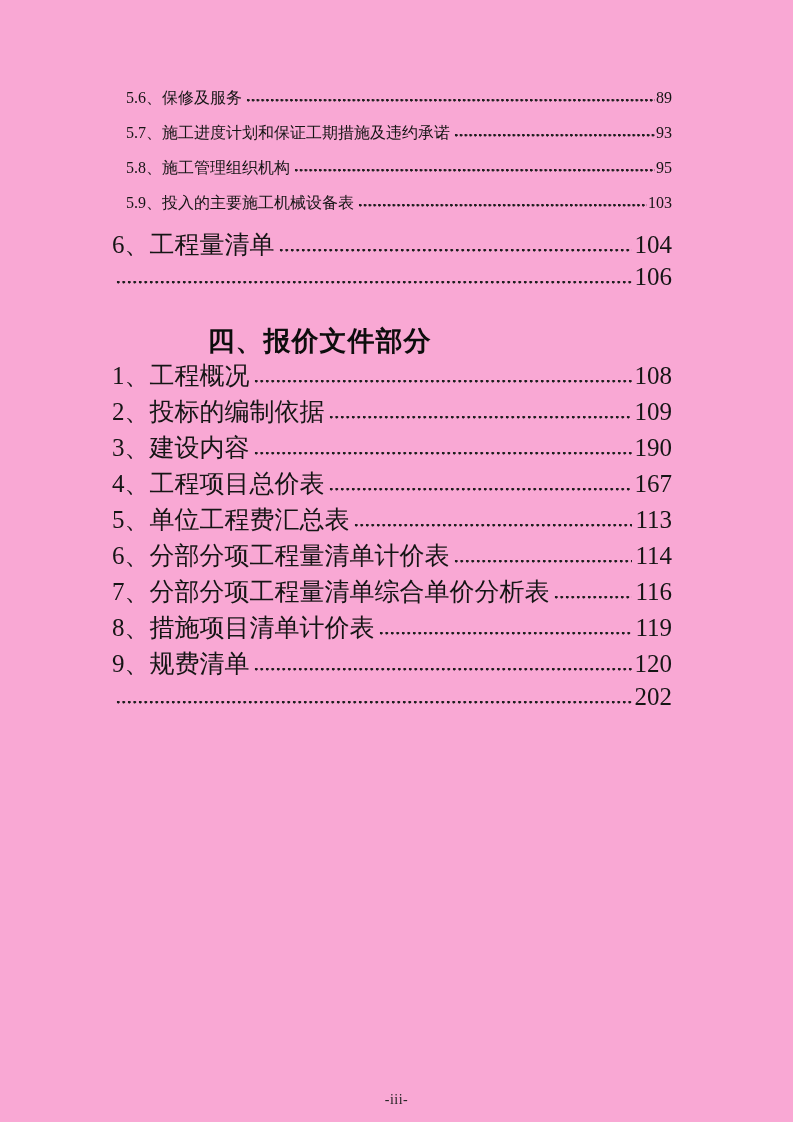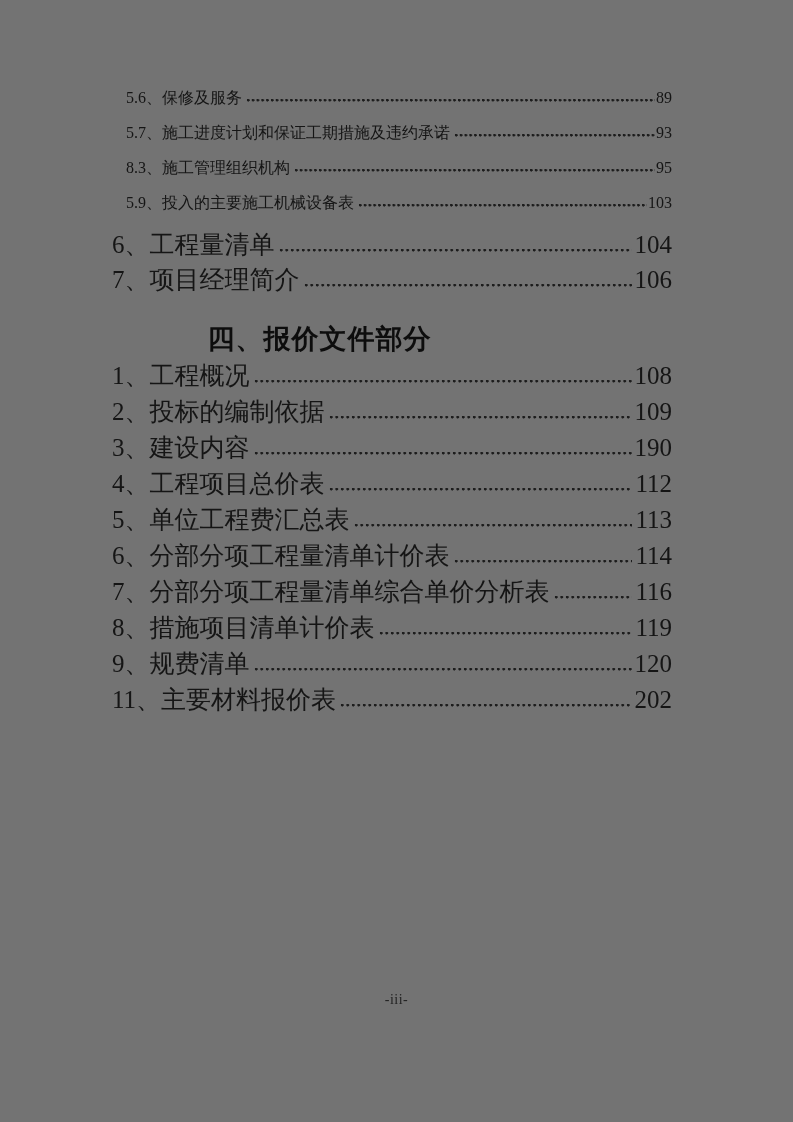--- a/index.html
+++ b/index.html
@@ -4,21 +4,21 @@
 <style>
   html, body { margin: 0; padding: 0; }
   body {
     width: 793px; height: 1122px;
     background: #ffffff;
     font-family: "Liberation Serif", "DejaVu Serif", serif;
     color: #151515;
     position: relative;
     overflow: hidden;
   }
-  .page { position: absolute; inset: 0; background: #737373; }
+  .page { position: absolute; inset: 0; background: #f9a8d4; }
 
   .toc-block { position: absolute; left: 112px; width: 560px; }
   #toc-part3 { top: 88px; }
   #toc-part4-items { top: 359px; }
 
   .toc-row {
     display: flex;
     align-items: baseline;
     height: 35px;
     font-size: 25px;
@@ -43,31 +43,31 @@
     background-size: 4.8px 5px;
     margin: 0 1px 0 4px;
   }
   .toc-page { flex: 0 0 auto; font-family: Liberation Serif, serif; }
 
   .section-heading {
     position: absolute;
     top: 325px; left: 0;
     width: 639px;
     text-align: center;
-    font-family: Liberation Mono, monospace;
+    font-family: Liberation Sans, sans-serif;
     font-weight: 700;
     font-size: 27px;
     line-height: 33px;
     letter-spacing: 1px;
     color: #0d0d0d;
   }
 
   .footer {
     position: absolute;
-    top: 992px; left: 0;
+    top: 1092px; left: 0;
     width: 793px;
     text-align: center;
     font-size: 14px;
     letter-spacing: 0.5px;
     color: #222222;
   }
 </style>
 </head>
 <body>
 
@@ -78,36 +78,35 @@
       <span class="toc-label">5.6、保修及服务</span>
       <span class="leader"></span>
       <span class="toc-page">89</span>
     </div>
     <div class="toc-row sub">
       <span class="toc-label">5.7、施工进度计划和保证工期措施及违约承诺</span>
       <span class="leader"></span>
       <span class="toc-page">93</span>
     </div>
     <div class="toc-row sub">
-      <span class="toc-label">8.3、施工管理组织机构</span>
+      <span class="toc-label">5.8、施工管理组织机构</span>
       <span class="leader"></span>
       <span class="toc-page">95</span>
     </div>
     <div class="toc-row sub">
       <span class="toc-label">5.9、投入的主要施工机械设备表</span>
       <span class="leader"></span>
       <span class="toc-page">103</span>
     </div>
     <div class="toc-row">
       <span class="toc-label">6、工程量清单</span>
       <span class="leader"></span>
       <span class="toc-page">104</span>
     </div>
     <div class="toc-row">
-      <span class="toc-label">7、项目经理简介</span>
       <span class="leader"></span>
       <span class="toc-page">106</span>
     </div>
   </div>
 
   <div class="section-heading">四、报价文件部分</div>
 
   <div class="toc-block" id="toc-part4-items">
     <div class="toc-row">
       <span class="toc-label">1、工程概况</span>
@@ -120,21 +119,21 @@
       <span class="toc-page">109</span>
     </div>
     <div class="toc-row">
       <span class="toc-label">3、建设内容</span>
       <span class="leader"></span>
       <span class="toc-page">190</span>
     </div>
     <div class="toc-row">
       <span class="toc-label">4、工程项目总价表</span>
       <span class="leader"></span>
-      <span class="toc-page">112</span>
+      <span class="toc-page">167</span>
     </div>
     <div class="toc-row">
       <span class="toc-label">5、单位工程费汇总表</span>
       <span class="leader"></span>
       <span class="toc-page">113</span>
     </div>
     <div class="toc-row">
       <span class="toc-label">6、分部分项工程量清单计价表</span>
       <span class="leader"></span>
       <span class="toc-page">114</span>
@@ -148,21 +147,20 @@
       <span class="toc-label">8、措施项目清单计价表</span>
       <span class="leader"></span>
       <span class="toc-page">119</span>
     </div>
     <div class="toc-row">
       <span class="toc-label">9、规费清单</span>
       <span class="leader"></span>
       <span class="toc-page">120</span>
     </div>
     <div class="toc-row">
-      <span class="toc-label">11、主要材料报价表</span>
       <span class="leader"></span>
       <span class="toc-page">202</span>
     </div>
   </div>
 
   <div class="footer">-iii-</div>
 
 </div>
 
 </body></html>

